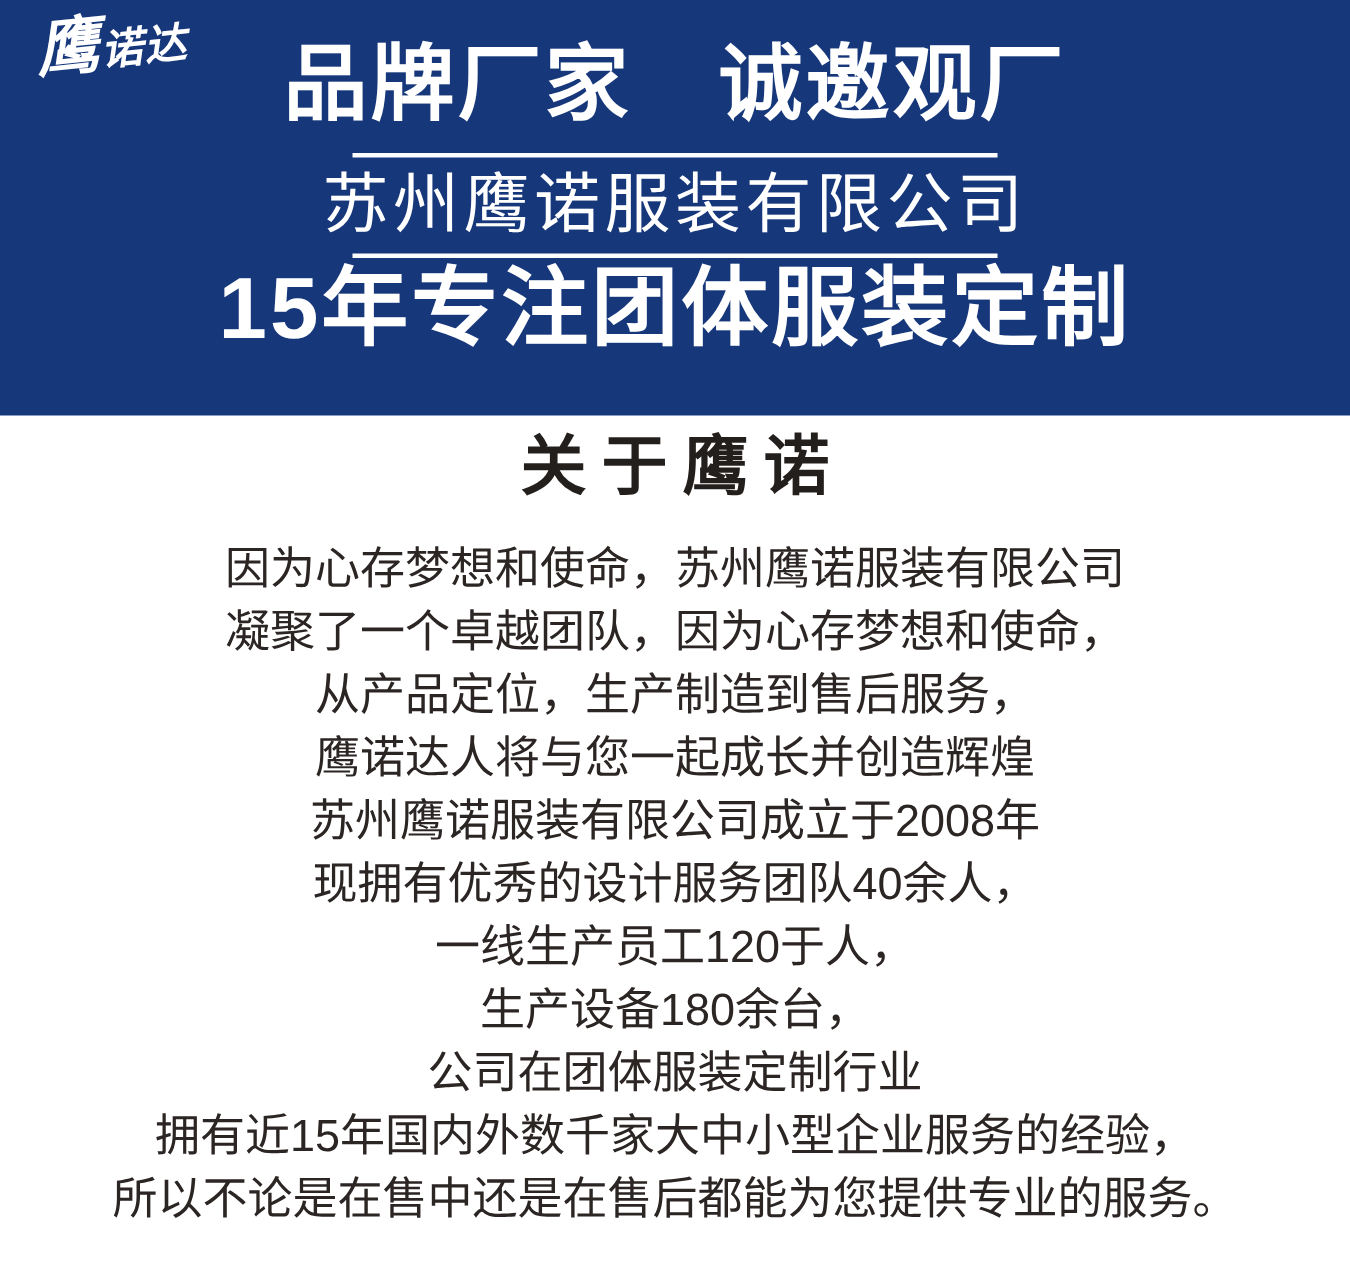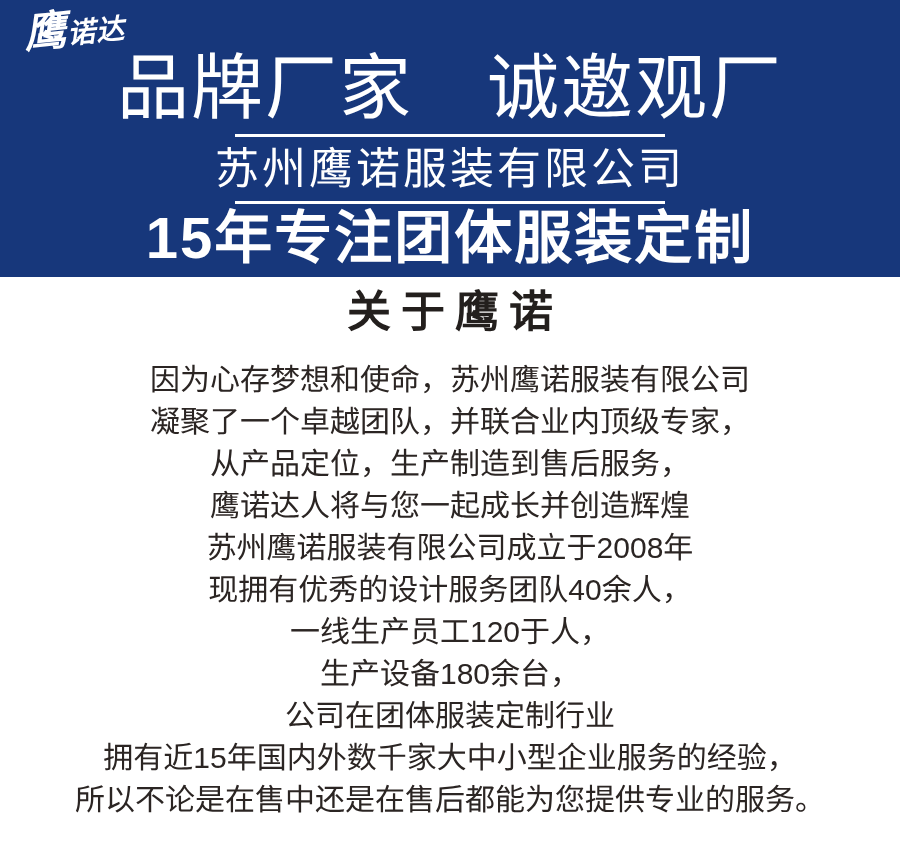--- a/index.html
+++ b/index.html
@@ -34,24 +34,24 @@
     font-style: italic;
     color: #ffffff;
     transform: rotate(-6deg);
     letter-spacing: 1px;
     white-space: nowrap;
   }
   .logo::first-letter {
     font-size: 42px;
   }
   .header-title {
-    padding-top: 56px;
-    font-size: 72px;
+    padding-top: 24px;
+    font-size: 56px;
     line-height: 64px;
-    font-weight: normal;
+    font-weight: bold;
     letter-spacing: 2px;
     white-space: nowrap;
   }
   .divider {
     width: 430px;
     height: 3px;
     background: #ffffff;
     margin: 14px auto 0 auto;
   }
   .divider.lower {
@@ -108,21 +108,21 @@
     <div class="divider"></div>
     <div class="header-subtitle">苏州鹰诺服装有限公司</div>
     <div class="divider lower"></div>
     <div class="header-tagline">15年专注团体服装定制</div>
   </div>
 
   <div class="about">
     <h2 class="about-heading">关于鹰诺</h2>
     <div class="about-body">
         <p>因为心存梦想和使命，苏州鹰诺服装有限公司</p>
-        <p>凝聚了一个卓越团队，并联合业内顶级专家，</p>
+        <p>凝聚了一个卓越团队，因为心存梦想和使命，</p>
         <p>从产品定位，生产制造到售后服务，</p>
         <p>鹰诺达人将与您一起成长并创造辉煌</p>
         <p>苏州鹰诺服装有限公司成立于2008年</p>
         <p>现拥有优秀的设计服务团队40余人，</p>
         <p>一线生产员工120于人，</p>
         <p>生产设备180余台，</p>
         <p>公司在团体服装定制行业</p>
         <p>拥有近15年国内外数千家大中小型企业服务的经验，</p>
         <p>所以不论是在售中还是在售后都能为您提供专业的服务。</p>
       </div>

